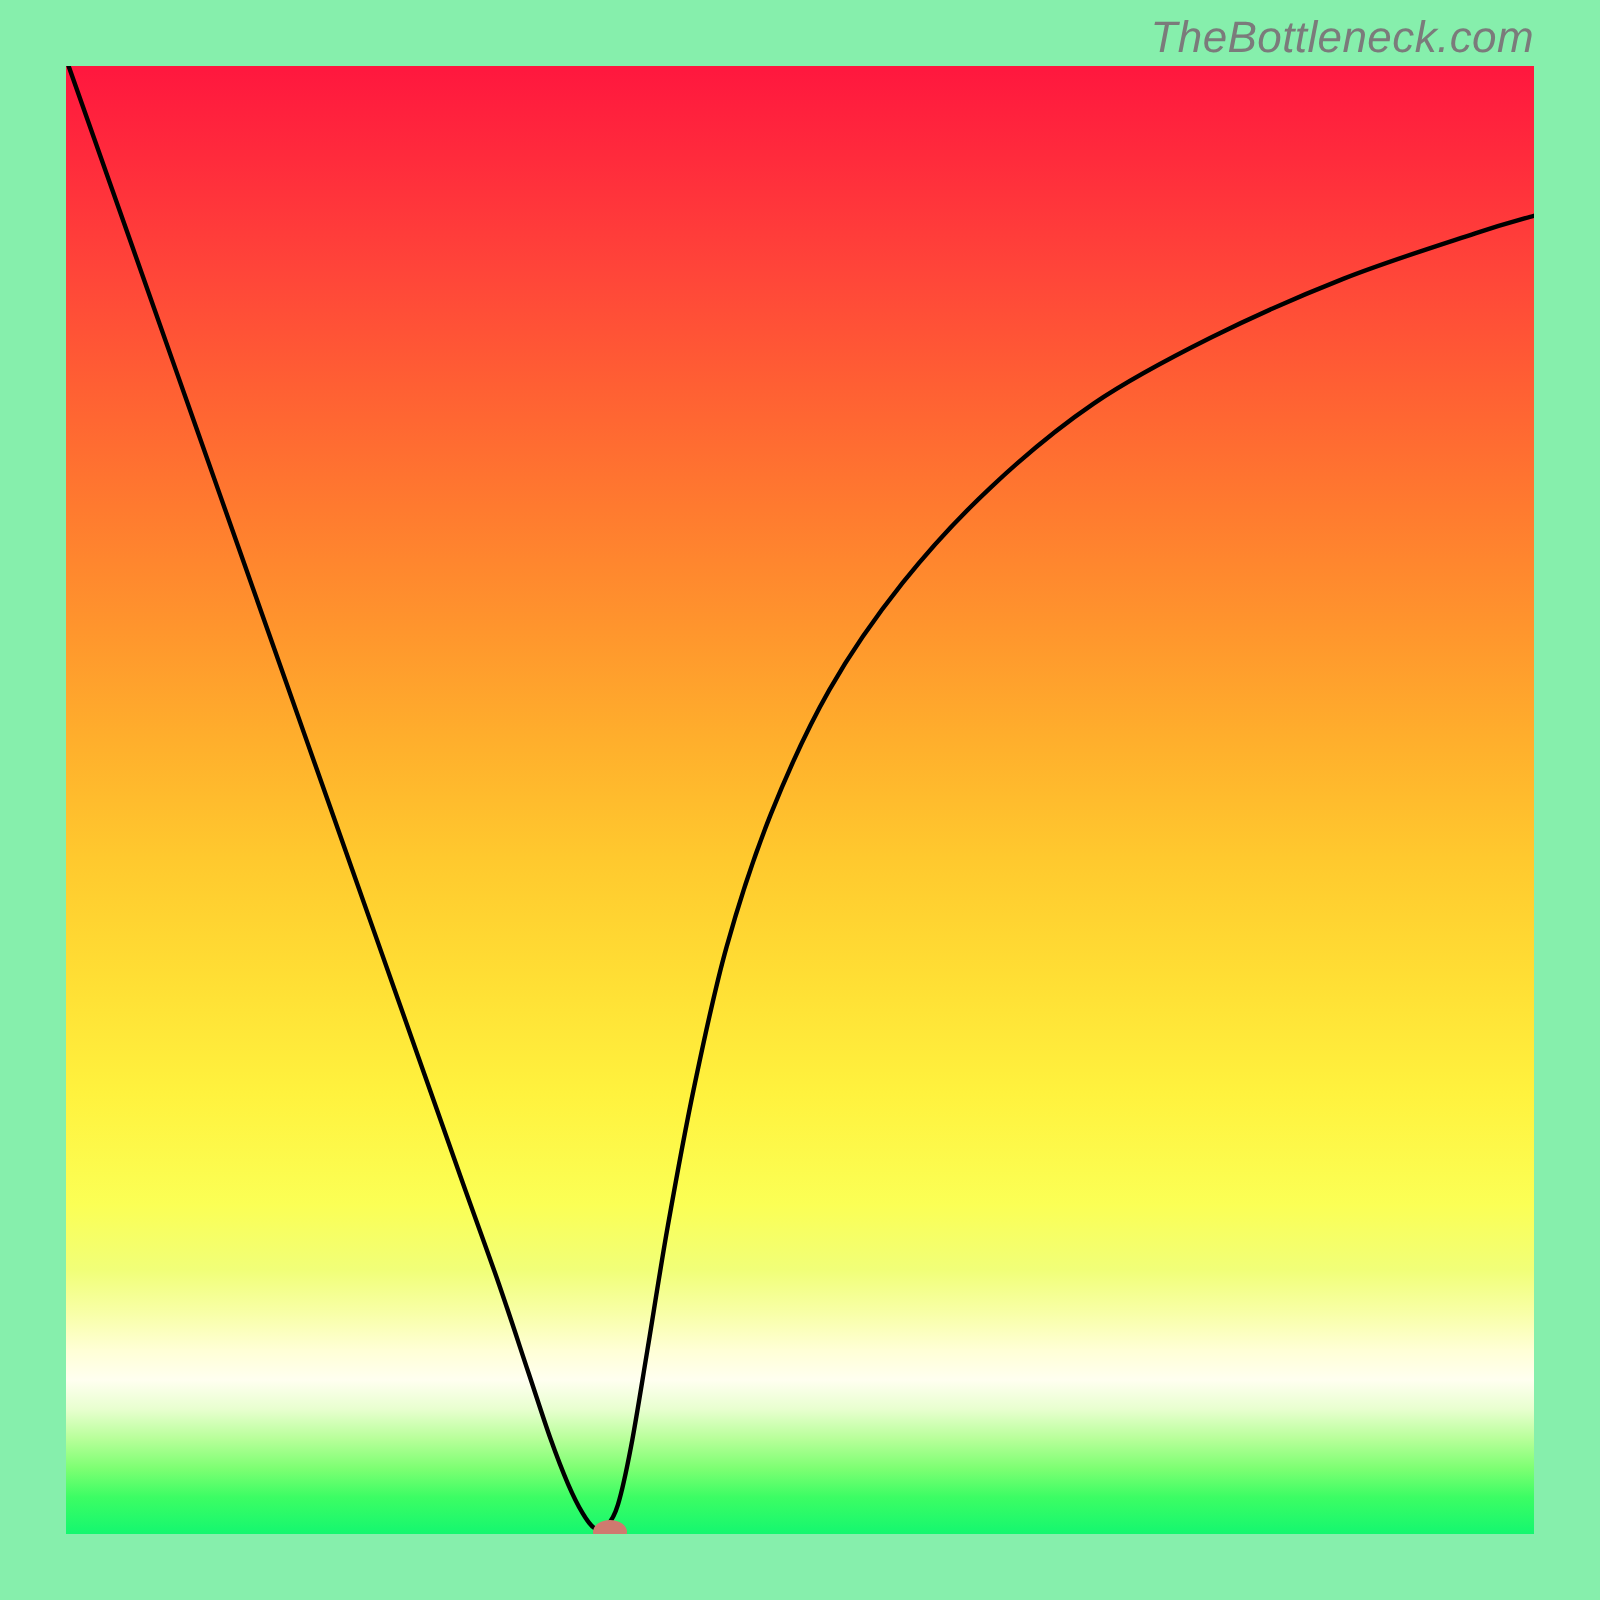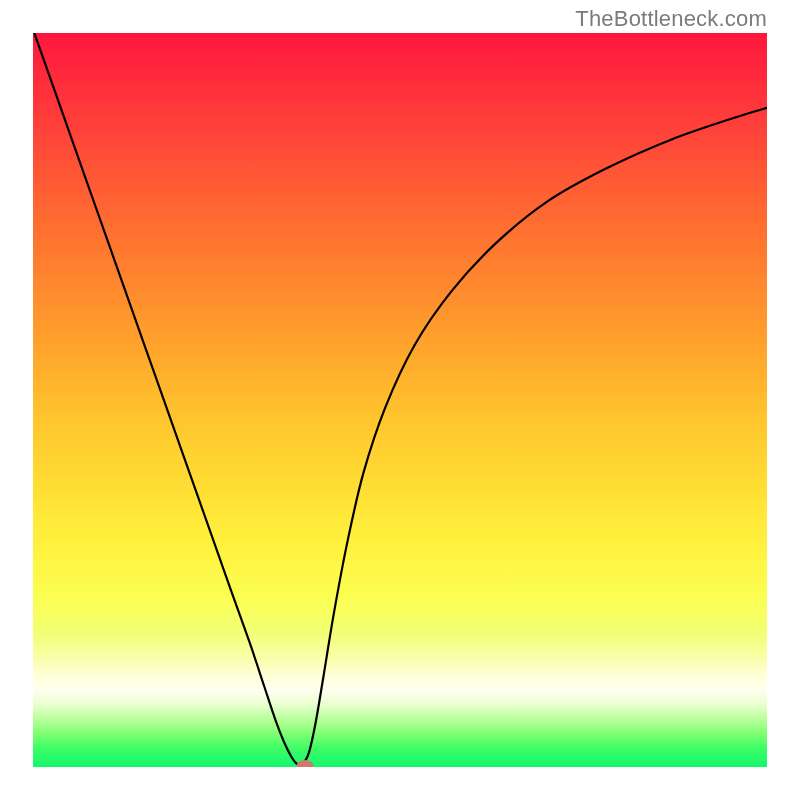--- a/index.html
+++ b/index.html
@@ -10,21 +10,22 @@
     background: #000;
     overflow: hidden;
     font-family: Arial, Helvetica, sans-serif;
   }
   .frame {
     position: absolute;
     top: 0;
     left: 0;
     width: 800px;
     height: 800px;
-    background: #ffffff;
+    background: #86efac;
+    font-style: italic;
   }
   .plot {
     position: absolute;
     top: 33px;
     left: 33px;
     width: 734px;
     height: 734px;
     overflow: hidden;
   }
   .gradient-bg {

